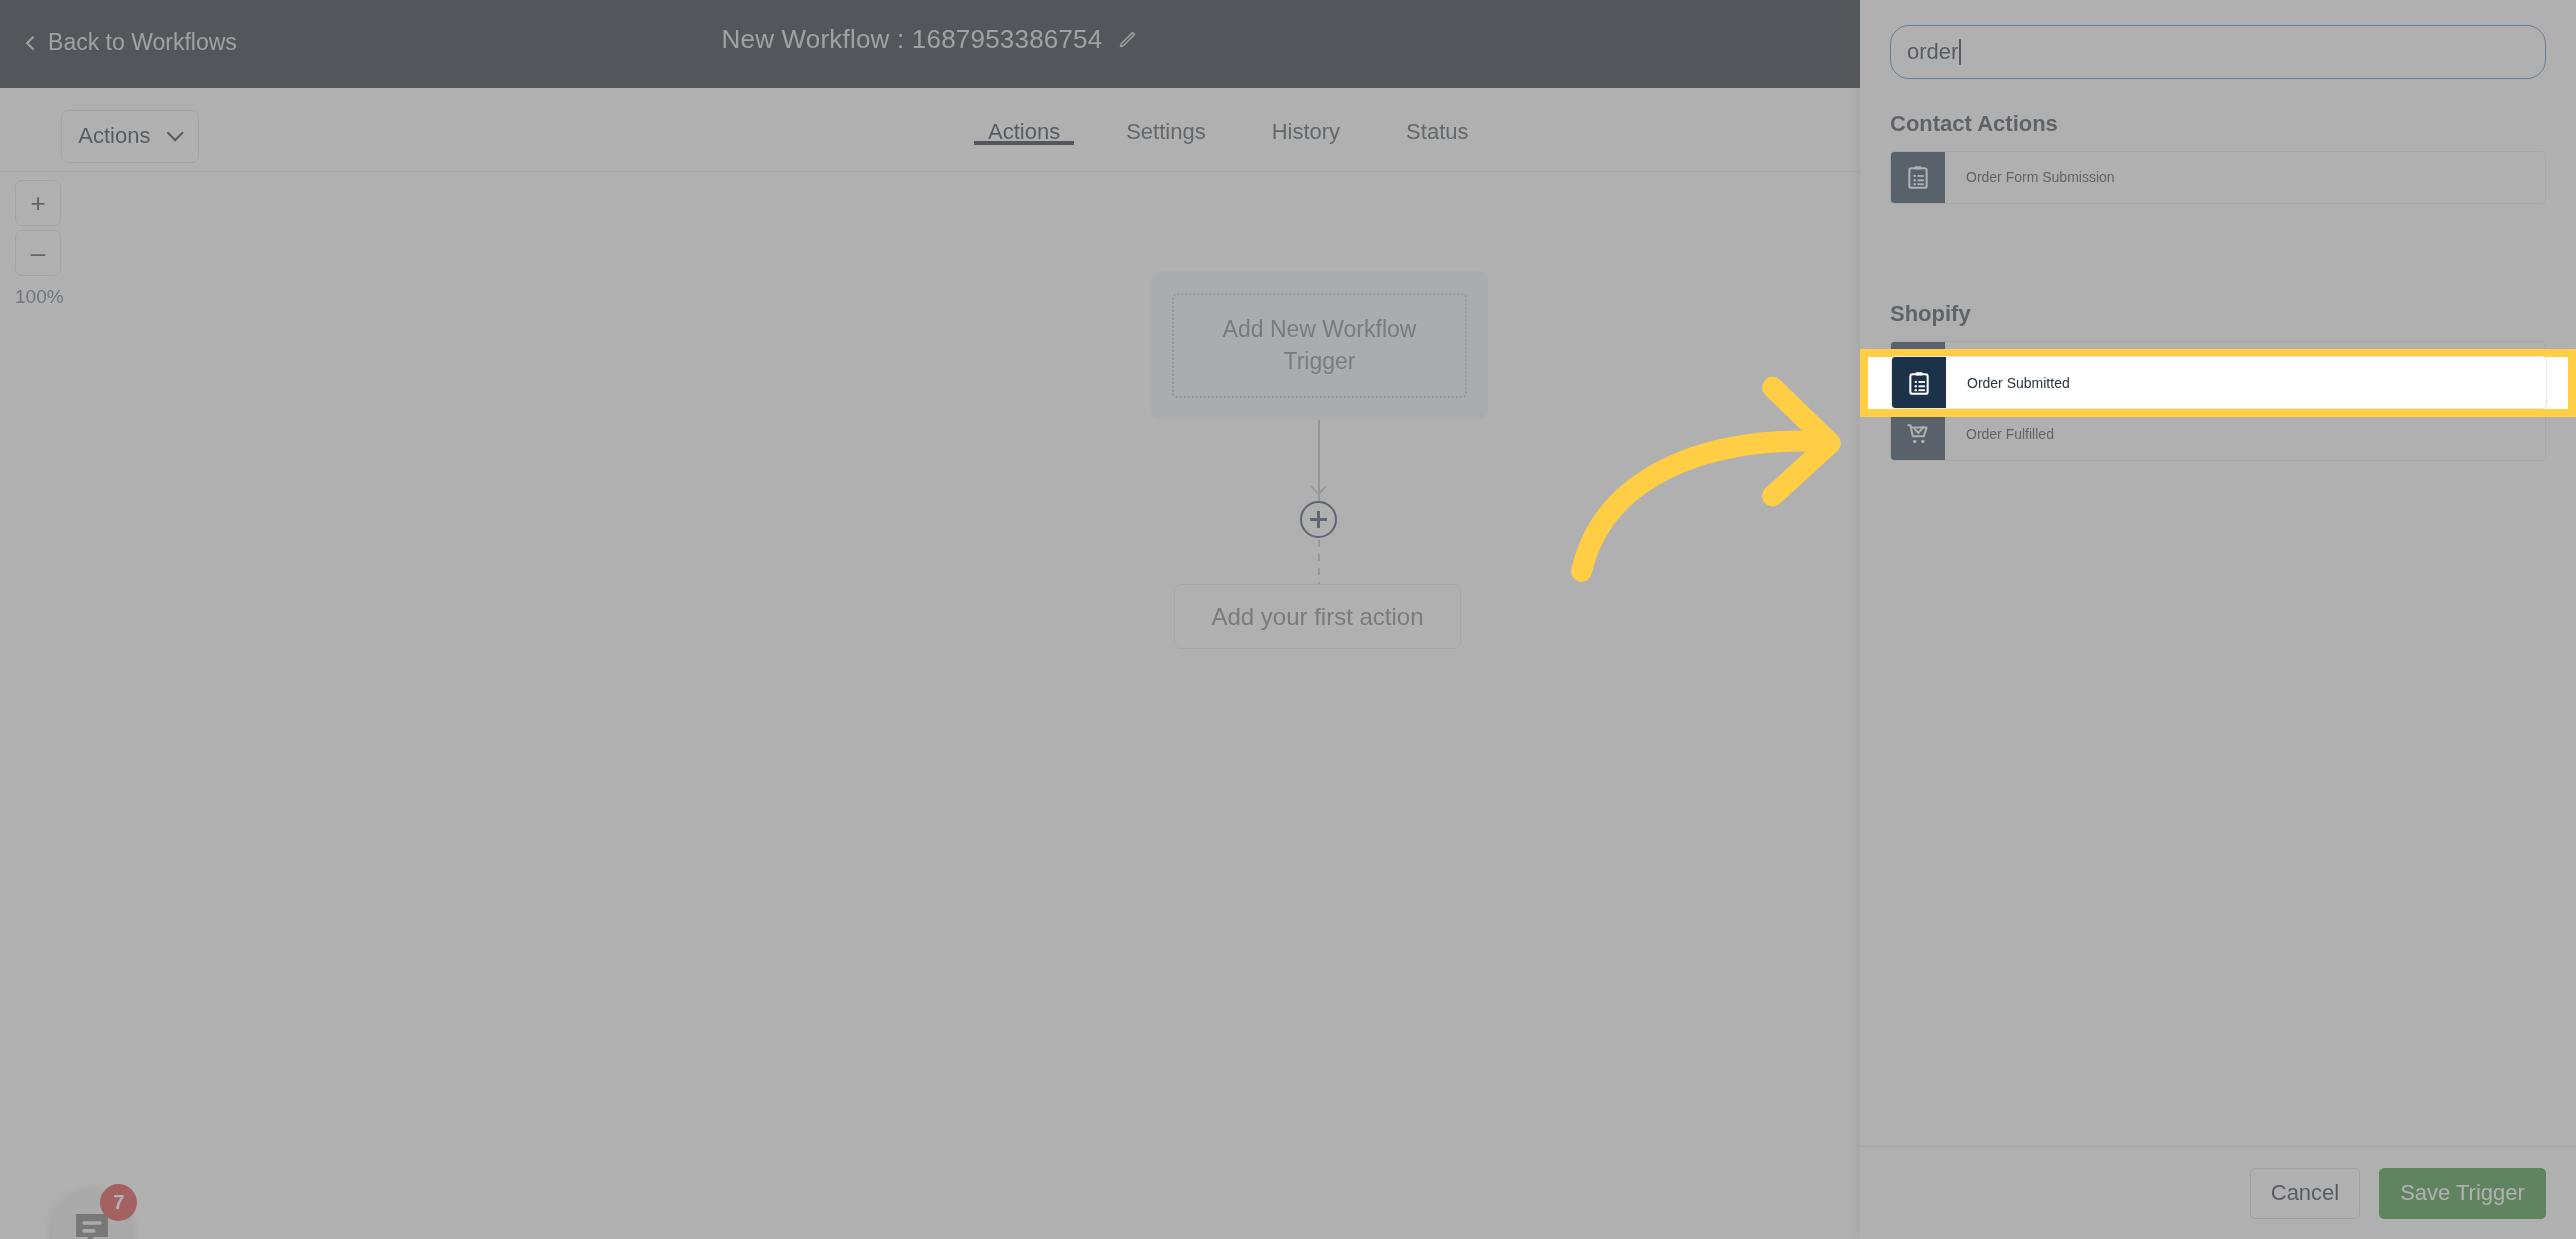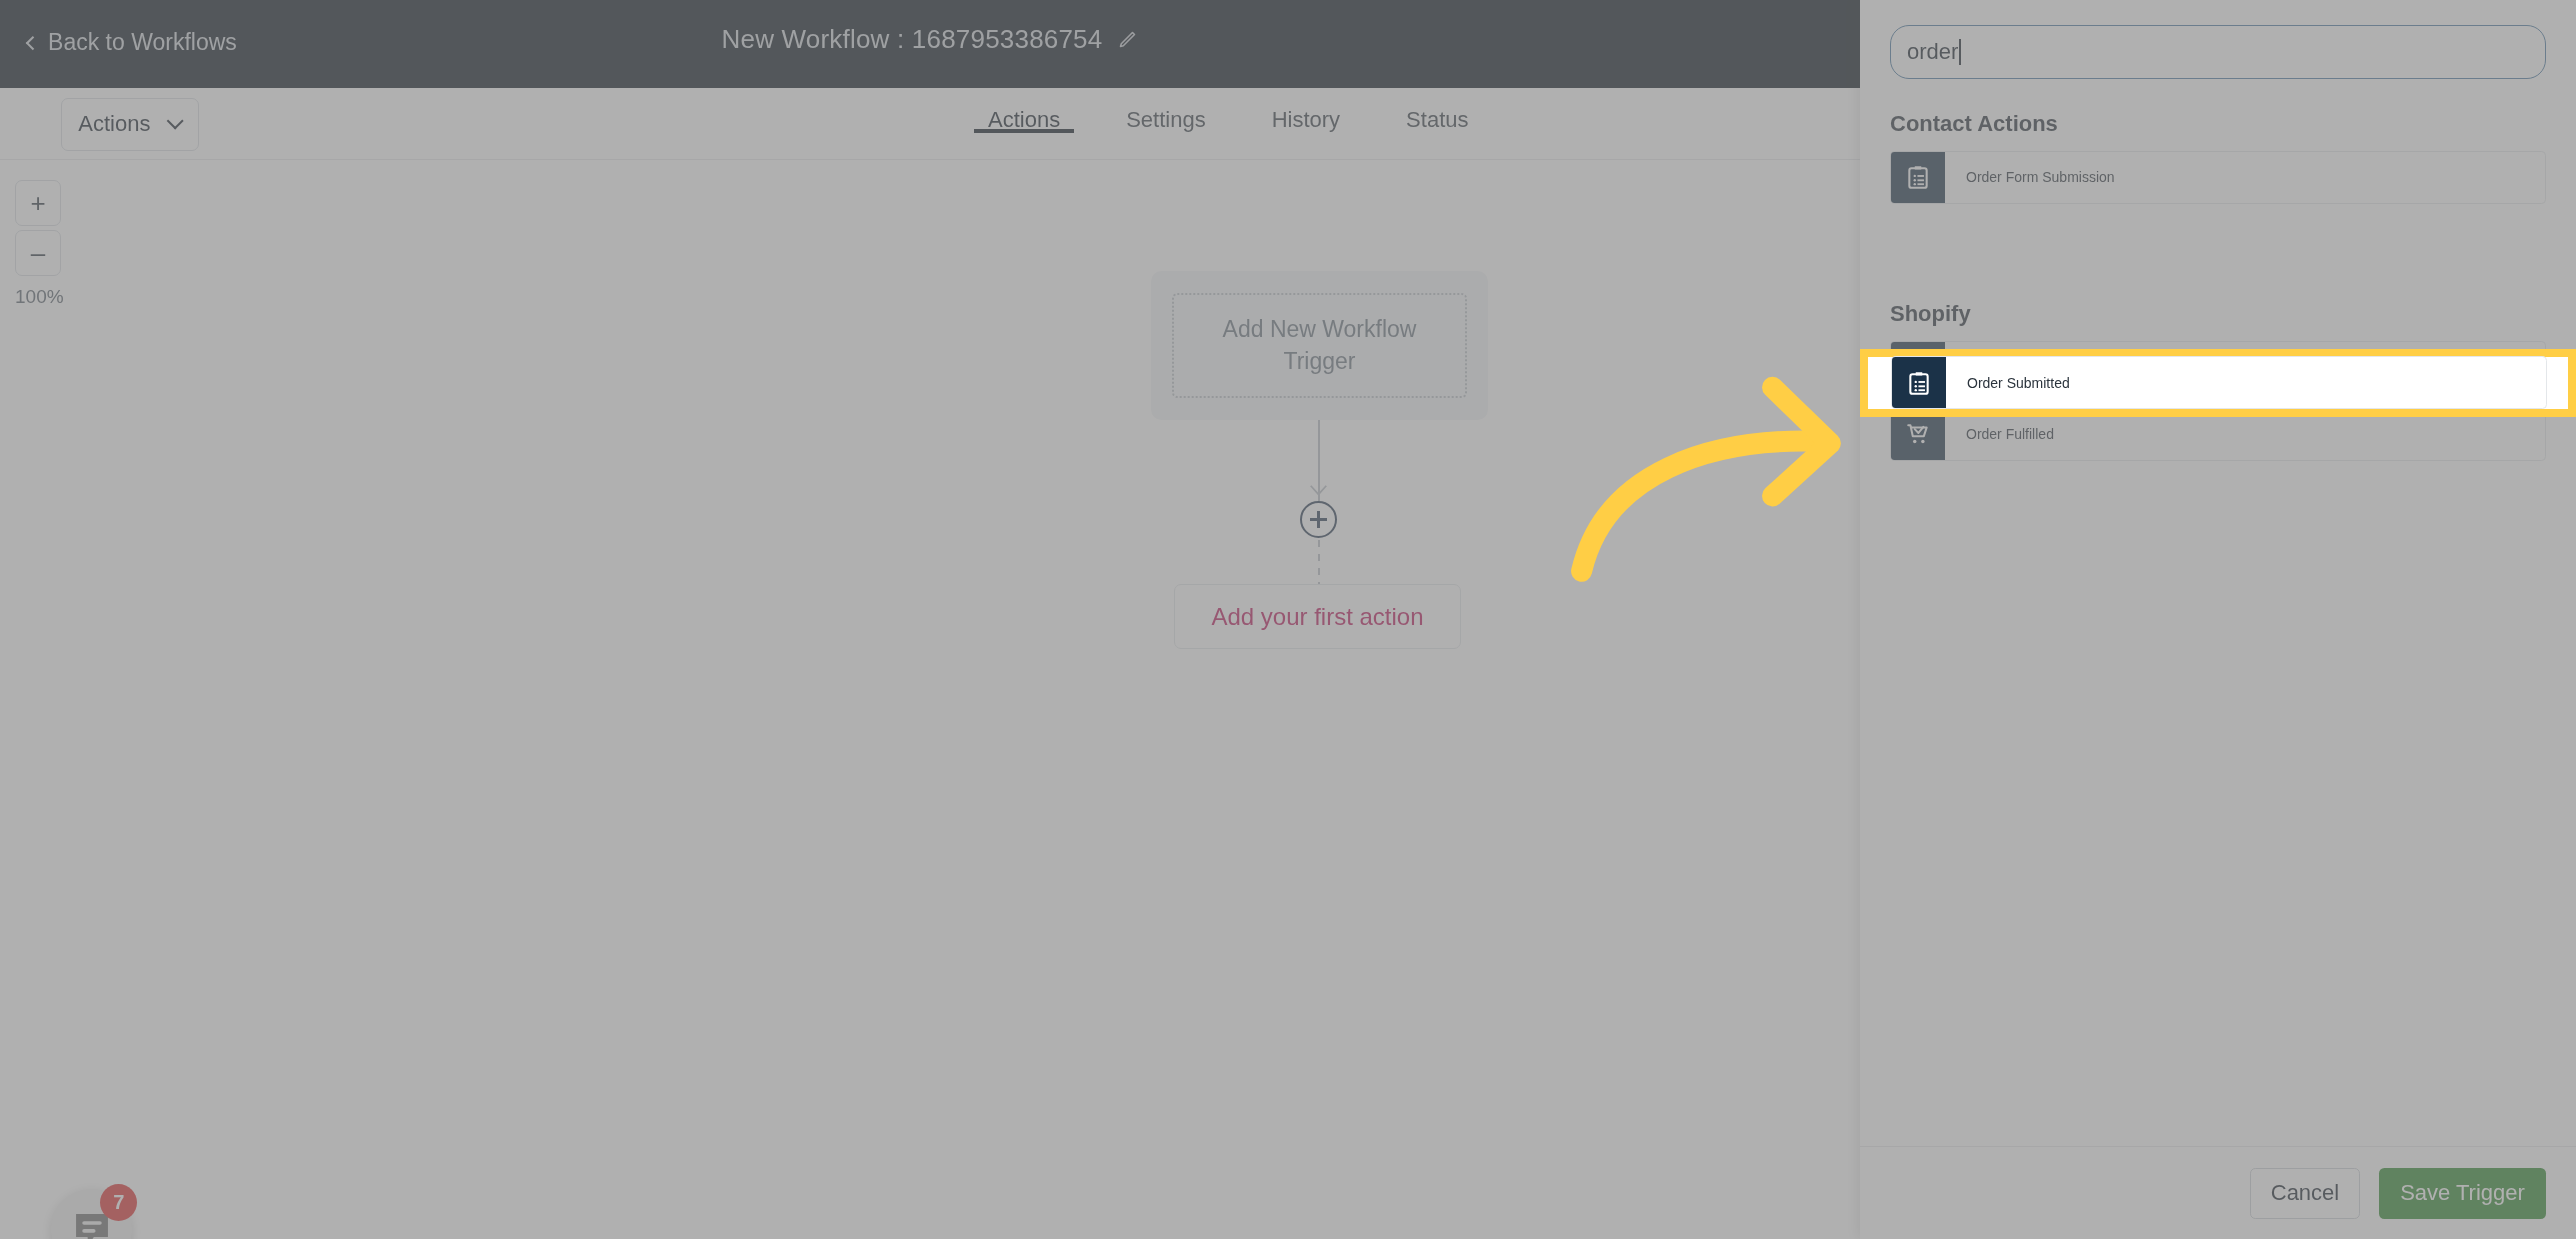--- a/index.html
+++ b/index.html
@@ -34,21 +34,21 @@
   }
   .wf-title { color: #d3d8de; font-size: 26px; letter-spacing: 0.2px; }
   .pencil-icon { width: 21px; height: 21px; cursor: pointer; }
 
   
   .stage {
     position: absolute; left: 0; top: 88px; width: 1860px; height: 1152px;
     background: #ffffff;
   }
   .subbar {
-    position: absolute; left: 0; top: 0; width: 1860px; height: 72px;
+    position: absolute; left: 0; top: 12px; width: 1860px; height: 72px;
     border-bottom: 0.9px solid #e6e8eb; background: #ffffff; padding-left: 47px;
   }
   .actions-btn {
     position: absolute; left: 61px; top: 9.6px;
     width: 138px; height: 53px;
     border: 0.9px solid #d9dde2; border-radius: 7px;
     background: #fff; display: flex; align-items: center;
     justify-content: center; gap: 19px; cursor: pointer;
   }
   .actions-btn .lbl { font-size: 22px; color: #16202b; }
@@ -104,21 +104,21 @@
   .dash-line {
     position: absolute; left: 1318px; top: 452px;
     width: 1.8px; height: 46px;
     background: repeating-linear-gradient(to bottom, #b8bec5 0 7px, transparent 7px 14px);
   }
   .first-action {
     position: absolute; left: 1174px; top: 496px;
     width: 287px; height: 65px;
     border: 0.9px solid #e3e6e9; border-radius: 7px; background: #fff;
     display: flex; align-items: center; justify-content: center;
-    font-size: 24px; color: #be185d; cursor: pointer;
+    font-size: 24px; color: #737373; cursor: pointer;
   }
 
   
   .chat-widget {
     position: absolute; left: 51px; top: 1101px;
     width: 81px; height: 81px; border-radius: 50%;
     background: #efefef; box-shadow: 0 2.6px 10.5px rgba(0,0,0,.18);
     display: flex; align-items: center; justify-content: center; cursor: pointer;
   }
   .chat-badge {

